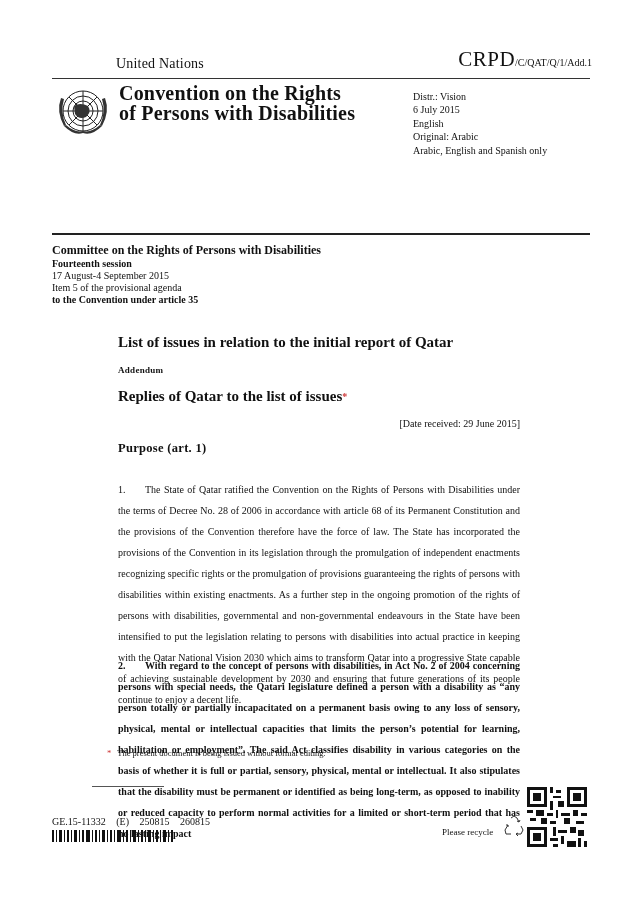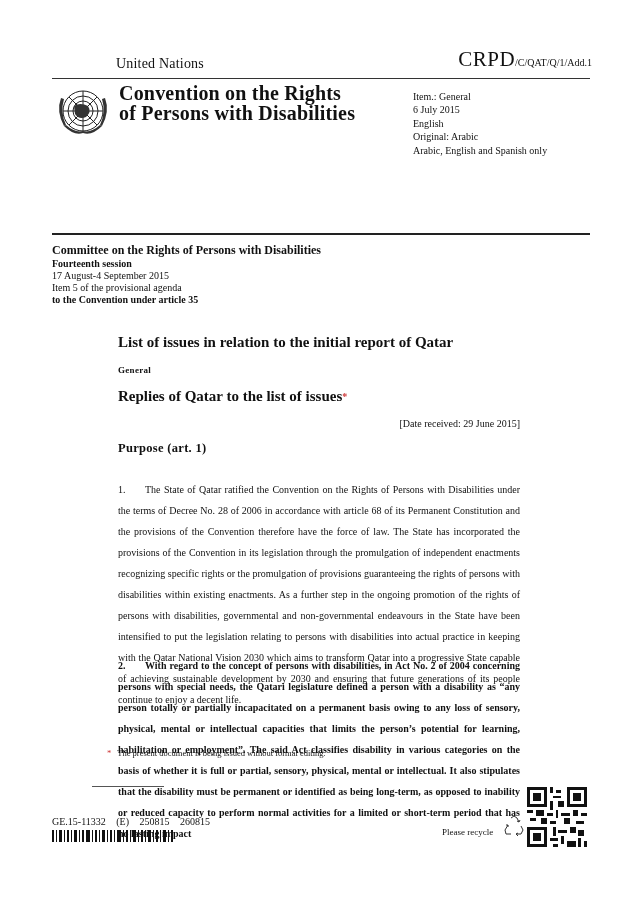--- a/index.html
+++ b/index.html
@@ -66,39 +66,39 @@
     <path d="M12 42 Q22 52 31 49 Q40 52 50 42 L48 41 Q39 49 31 47 Q23 49 14 41 Z"></path>
   </g>
 </svg>
 
 <div class="abs conv-title">
   <div>Convention on the Rights</div>
   <div>of Persons with Disabilities</div>
 </div>
 
 <div class="abs distr">
-  <div>Item.: General</div>
+  <div>Distr.: Vision</div>
   <div>6 July 2015</div>
   <div>English</div>
   <div>Original: Arabic</div>
   <div>Arabic, English and Spanish only</div>
 </div>
 
 <div class="abs rule-thick"></div>
 
 <div class="abs committee">
   <div class="title">Committee on the Rights of Persons with Disabilities</div>
   <div><b>Fourteenth session</b></div>
   <div>17 August-4 September 2015</div>
   <div>Item 5 of the provisional agenda</div>
   <div><b>to the Convention under article 35</b></div>
 </div>
 
 <div class="abs loi-title">List of issues in relation to the initial report of Qatar</div>
-<div class="abs addendum">General</div>
+<div class="abs addendum">Addendum</div>
 <div class="abs replies">
   <span>Replies of Qatar to the list of issues</span><span class="star">*</span>
 </div>
 <div class="abs date-recv">[Date received: 29 June 2015]</div>
 
 <div class="abs purpose">Purpose (art. 1)</div>
 
 <div class="abs para p1">
   <span class="num">1.</span><span>The State of Qatar ratified the Convention on the Rights of Persons with Disabilities under the terms of Decree No. 28 of 2006 in accordance with article 68 of its Permanent Constitution and the provisions of the Convention therefore have the force of law. The State has incorporated the provisions of the Convention in its legislation through the promulgation of independent enactments recognizing specific rights or the promulgation of provisions guaranteeing the rights of persons with disabilities within existing enactments. As a further step in the ongoing promotion of the rights of persons with disabilities, governmental and non-governmental endeavours in the State have been intensified to put the legislation relating to persons with disabilities into actual practice in keeping with the Qatar National Vision 2030 which aims to transform Qatar into a progressive State capable of achieving sustainable development by 2030 and ensuring that future generations of its people continue to enjoy a decent life.</span>
 </div>

